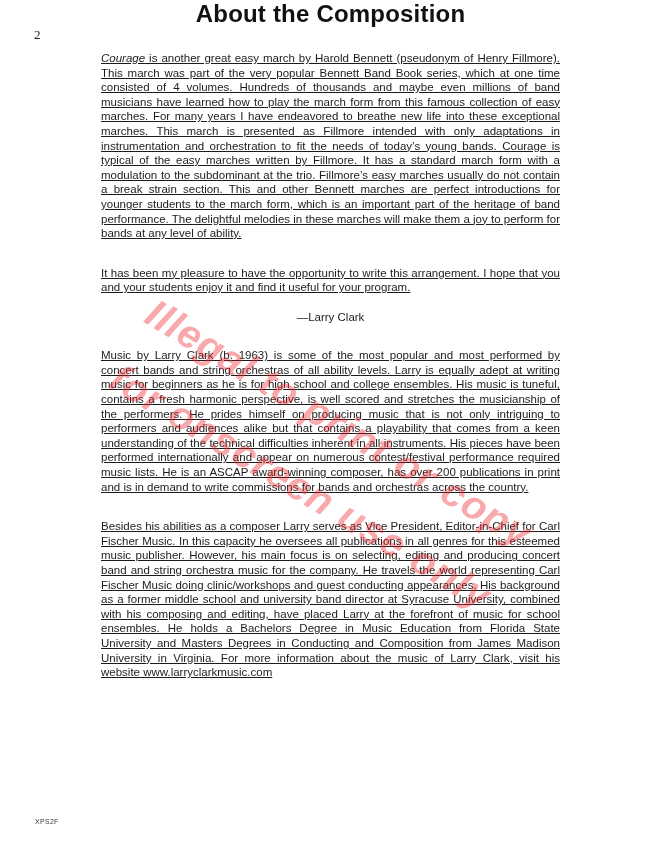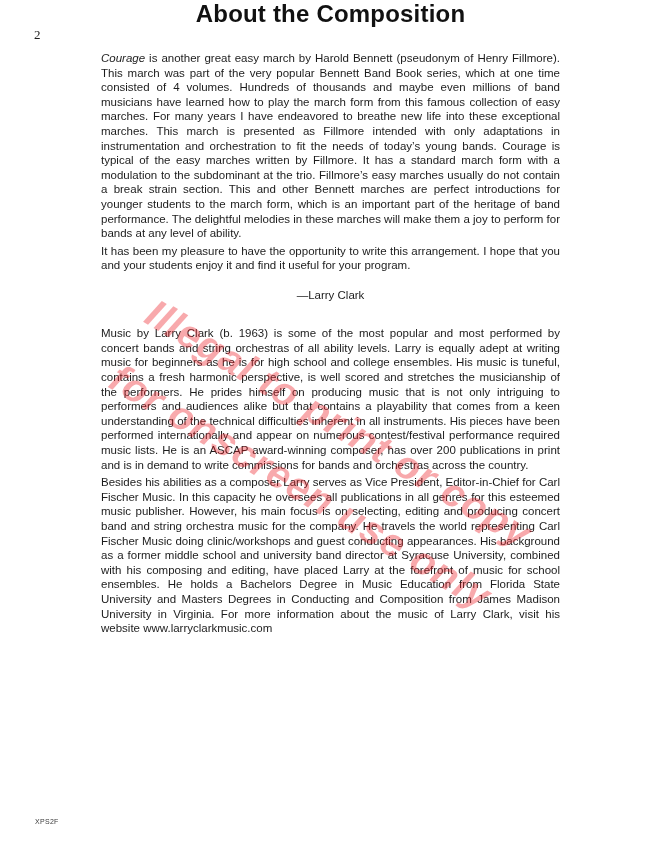--- a/index.html
+++ b/index.html
@@ -39,22 +39,23 @@
     letter-spacing: 0.2px;
   }
   .heading-composition { margin-top: 86px; }
   .heading-arranger { margin-top: 39px; }
   .body-text {
     font-size: 11.5px;
     line-height: 14.6px;
     text-align: justify;
     margin: 0;
     color: #1c1c1c;
+    text-decoration: underline;
   }
-  .para-gap { margin-top: 3px; }
+  .para-gap { margin-top: 25px; }
   .first-para { margin-top: 23px; }
   .signature {
     margin-top: 14.6px;
     font-size: 11.5px;
     line-height: 15.8px;
     text-align: center;
   }
   .footer-code {
     position: absolute;
     left: 35px;

